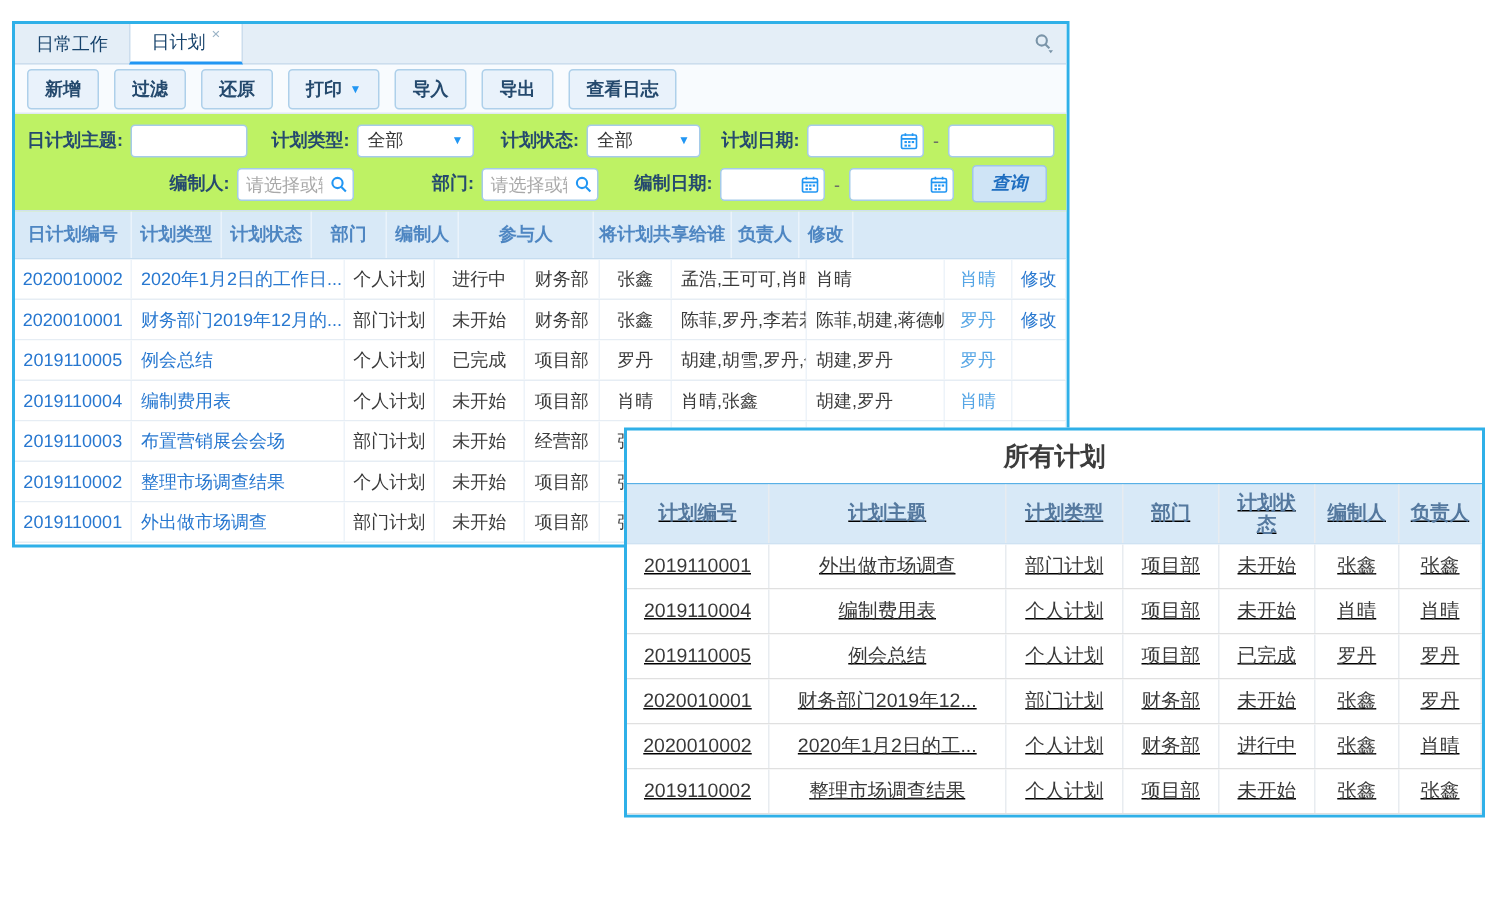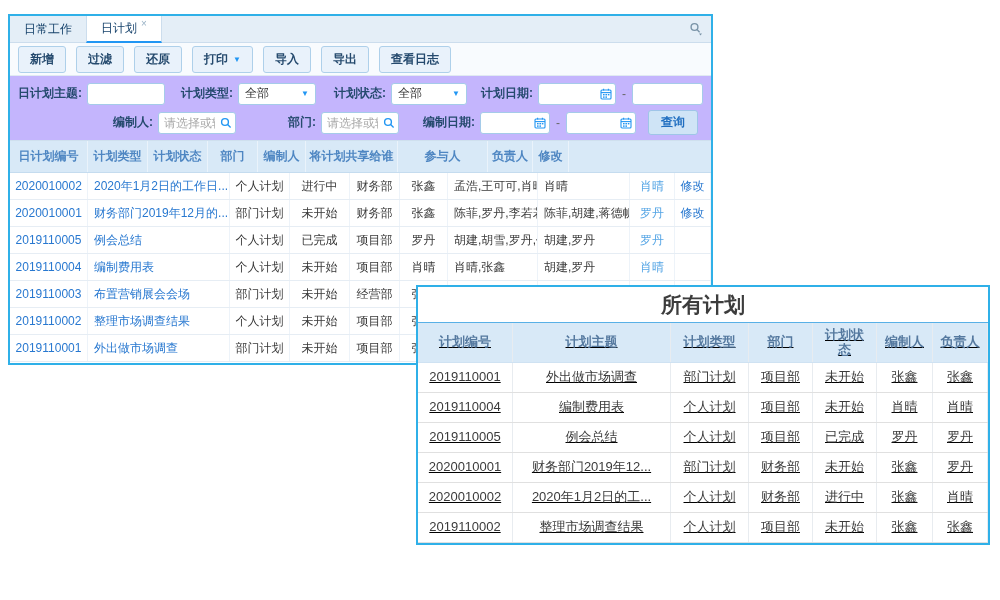--- a/index.html
+++ b/index.html
@@ -25,52 +25,52 @@
   .tab .close{font-size:10px;color:#9ab3c6;margin-left:4px;position:relative;top:-5px;}
   .tab-tools{margin-left:auto;display:flex;align-items:center;padding-right:8px;color:#7a94a8;}
   .tab-tools svg{display:block;}
 
   .toolbar{height:33px;background:#f8fbfe;display:flex;align-items:center;gap:10px;
            padding:0 8px;border-bottom:1px solid #e0eaf2;}
   .tbtn{background:var(--btnbg);border:1px solid var(--btnbd);border-radius:3px;color:var(--btntx);
         font-size:12px;font-weight:bold;padding:4px 11px;display:flex;align-items:center;gap:5px;cursor:pointer;}
   .tbtn .caret{color:var(--primary);font-size:8px;}
 
-  .filters{padding:3px 0;border-bottom:1px solid #cfe0ee;background:#c4b5fd;}
+  .filters{padding:3px 0;border-bottom:1px solid #cfe0ee;background:#bef264;}
   .frow{display:flex;align-items:center;height:29px;padding:0 8px;font-size:12px;}
   .flabel{color:var(--labeltx);font-weight:bold;margin-right:5px;white-space:nowrap;}
   .finput{height:22px;border:1px solid var(--inputbd);border-radius:3px;font-size:12px;
           padding:0 5px;outline:none;color:#333;min-width:0;}
   .finput::placeholder{color:#a9a9a9;}
   .fwrap{position:relative;display:flex;align-items:center;}
   .fwrap .finput{width:100%;padding-right:20px;}
   .fwrap .icon{position:absolute;right:4px;display:flex;color:var(--primary);pointer-events:auto;}
   .fselect{height:22px;border:1px solid var(--inputbd);border-radius:3px;background:#fff;
            display:flex;align-items:center;justify-content:space-between;padding:0 6px;color:#333;cursor:pointer;}
   .fselect .caret{color:var(--primary);font-size:8px;}
   .dash{color:#666;margin:0 6px;}
   .sbtn{background:var(--sbtnbg);border:1px solid var(--sbtnbd);border-radius:3px;color:var(--sbtntx);
-        font-size:12px;font-weight:bold;padding:3px 12px;margin-left:12px;cursor:pointer;}
+        font-size:12px;font-weight:bold;padding:3px 12px;margin-left:12px;cursor:pointer;font-style:italic;}
 
   
   .grid{flex:1;overflow:hidden;font-size:12px;}
   .grid .trow{display:flex;align-items:stretch;height:27px;border-bottom:1px solid var(--rowbd);background:#fff;}
   .grid .thead{background:var(--hdrbg);height:32px;border-bottom:1px solid #c5dcef;font-weight:bold;color:var(--hdrtx);}
   .tcell{padding:0 6px;display:flex;align-items:center;justify-content:center;text-align:center;
          white-space:nowrap;overflow:hidden;text-overflow:ellipsis;border-right:1px solid var(--colbd);
          color:var(--celltx);flex-shrink:0;}
   .thead .tcell{border-right:1px solid #eaf3fb;color:inherit;}
   .tcell.left{justify-content:flex-start;text-align:left;}
   .tcell.link{color:var(--link);}
   .tcell.owner{color:var(--owner);}
 
   
   .overlay{position:absolute;left:416px;top:285px;width:574px;height:260px;border:2px solid var(--accent);
            background:#fff;z-index:5;display:flex;flex-direction:column;overflow:hidden;}
-  .otitle{height:36px;display:flex;align-items:center;justify-content:center;font-size:21px;
+  .otitle{height:36px;display:flex;align-items:center;justify-content:center;font-size:17px;
           font-weight:bold;color:var(--titletx);border-bottom:1px solid #58b0e6;}
   .ogrid{flex:1;font-size:13px;text-decoration:underline;}
   .ogrid .trow{display:flex;align-items:stretch;height:30px;border-bottom:1px solid var(--orowbd);background:#fff;}
   .ogrid .thead{background:var(--hdrbg);height:40px;font-weight:bold;color:var(--ohdrtx);border-bottom:1px solid #cfe2f2;}
   .ogrid .tcell{border-right:1px solid var(--ocolbd);white-space:normal;line-height:1.15;}
   .ogrid .thead .tcell{white-space:normal;}
   .ogrid .trow:not(.thead) .tcell{white-space:nowrap;}
 </style>
 </head>
 <body>
@@ -214,22 +214,22 @@
     </div>
   </div>
 
   <div class="grid">
       <div class="trow thead">
         <div class="tcell" style="width: 78px;">日计划编号</div>
         <div class="tcell" style="width: 60px;">计划类型</div>
         <div class="tcell" style="width: 60px;">计划状态</div>
         <div class="tcell" style="width: 50px;">部门</div>
         <div class="tcell" style="width: 48px;">编制人</div>
+        <div class="tcell" style="width: 90px;">参与人</div>
         <div class="tcell" style="width: 92px;">将计划共享给谁</div>
-        <div class="tcell" style="width: 90px;">参与人</div>
         <div class="tcell" style="width: 45px;">负责人</div>
         <div class="tcell" style="width: 36px;">修改</div>
       </div>
       <div class="trow">
         <div class="tcell link" style="width: 78px;">2020010002</div>
         <div class="tcell link left" style="width: 142px;">2020年1月2日的工作日...</div>
         <div class="tcell" style="width: 60px;">个人计划</div>
         <div class="tcell" style="width: 60px;">进行中</div>
         <div class="tcell" style="width: 50px;">财务部</div>
         <div class="tcell" style="width: 48px;">张鑫</div>

